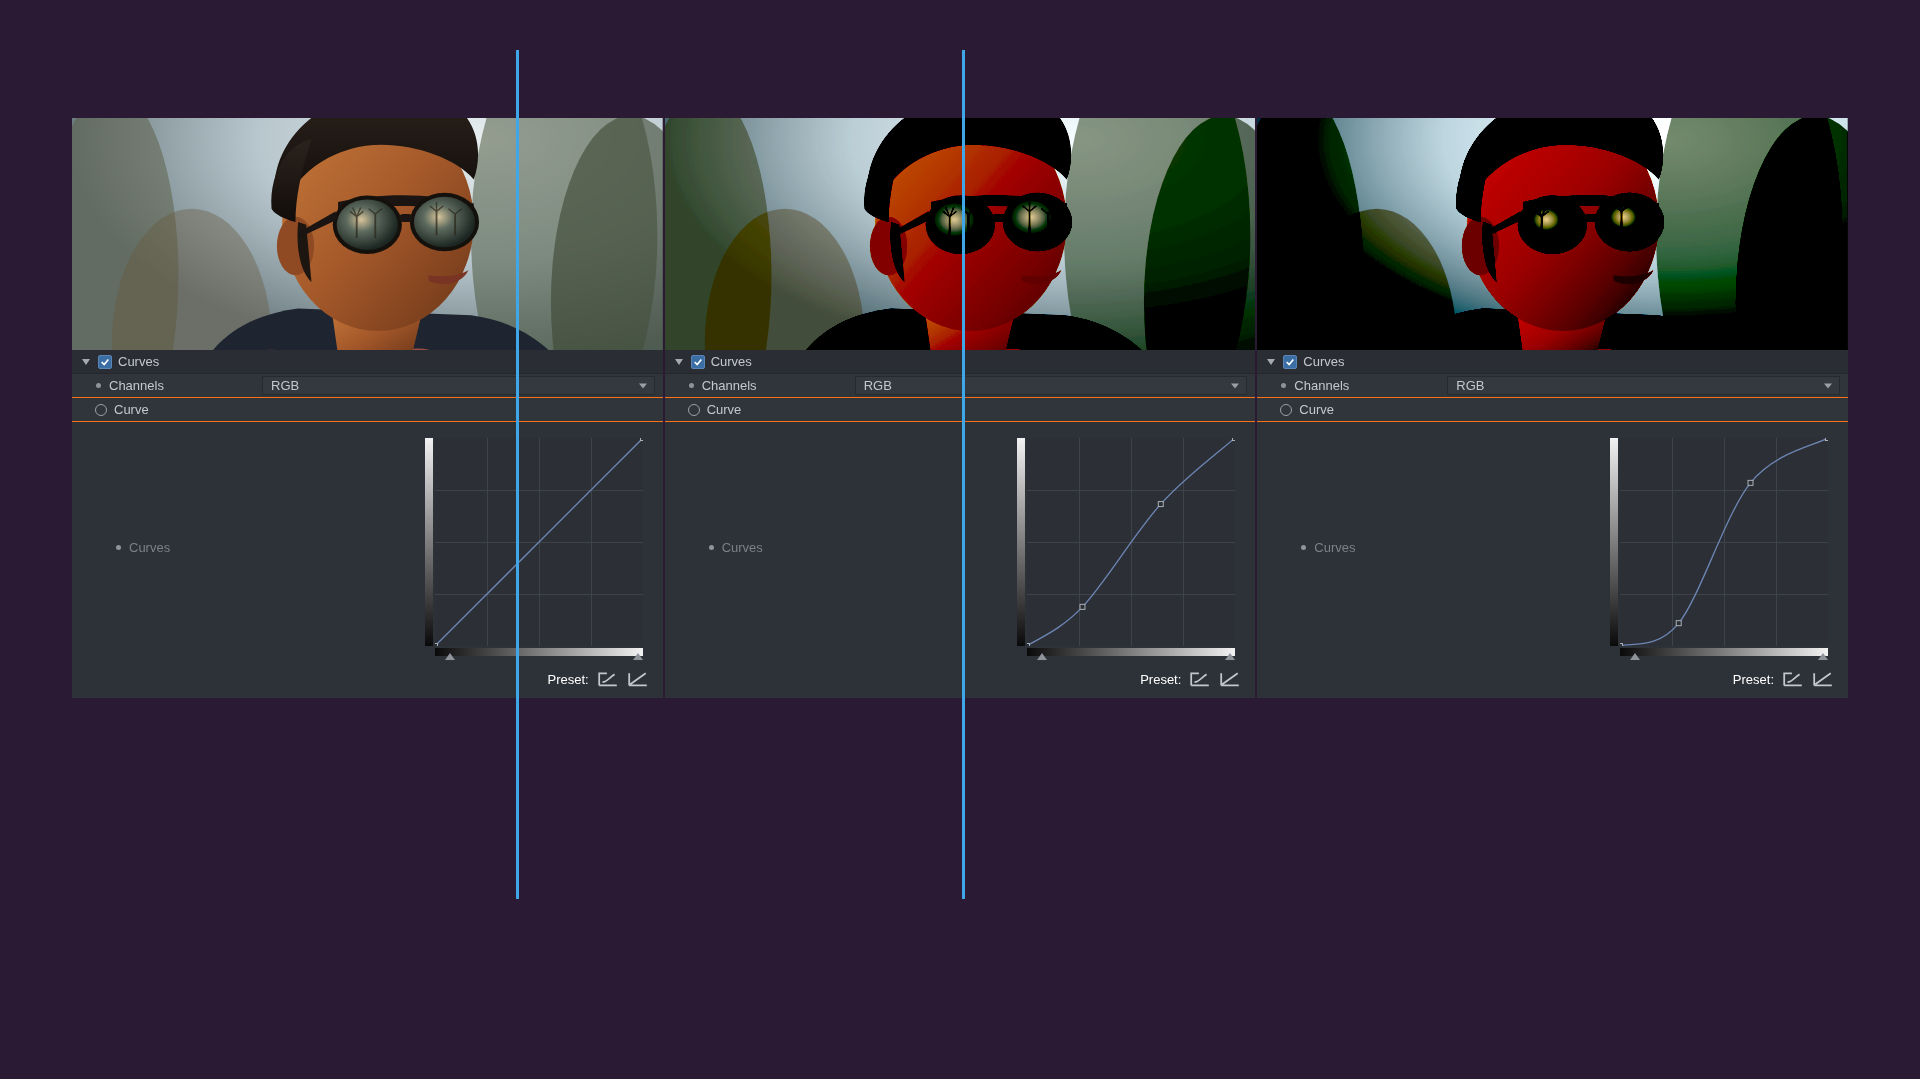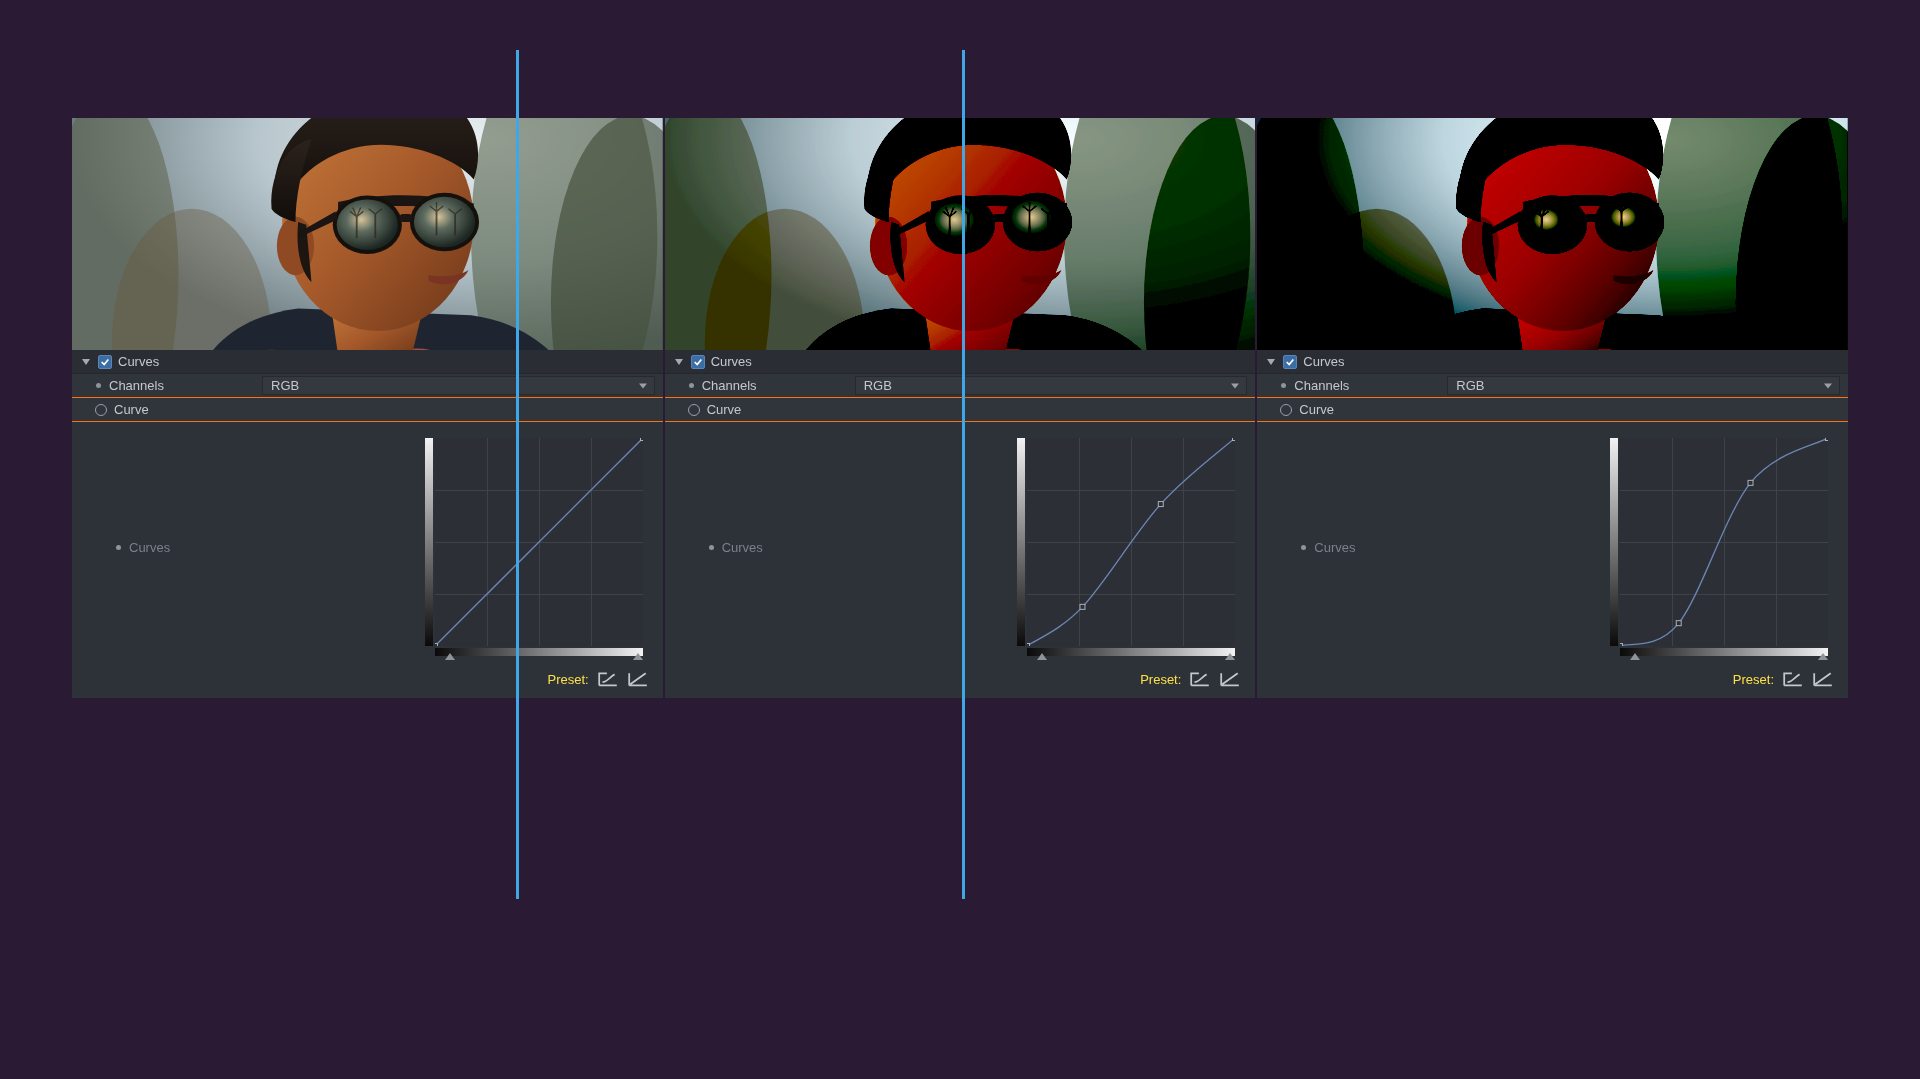--- a/index.html
+++ b/index.html
@@ -156,21 +156,21 @@
   }
   .curve-svg path { stroke:#6d86b5; stroke-width:1.3; fill:none; }
   .curve-svg .pt { fill:#2c3036; stroke:#aab0b8; stroke-width:1; }
   .preset-row {
     display:flex;
     justify-content:flex-end;
     align-items:center;
     padding: 6px 14px 10px 0;
     gap:8px;
   }
-  .preset-label { color:#fde047;padding-left:47px; }
+  .preset-label { color:#ffffff;padding-left:47px; }
   .preset-icon {
     width:22px; height:18px;
     display:inline-flex; align-items:center; justify-content:center;
   }
   .preset-icon svg { stroke:#c4c8ce; stroke-width:1.6; fill:none; }
   .divider {
     position:absolute;
     top:50px;
     bottom:180px;
     width:3px;

